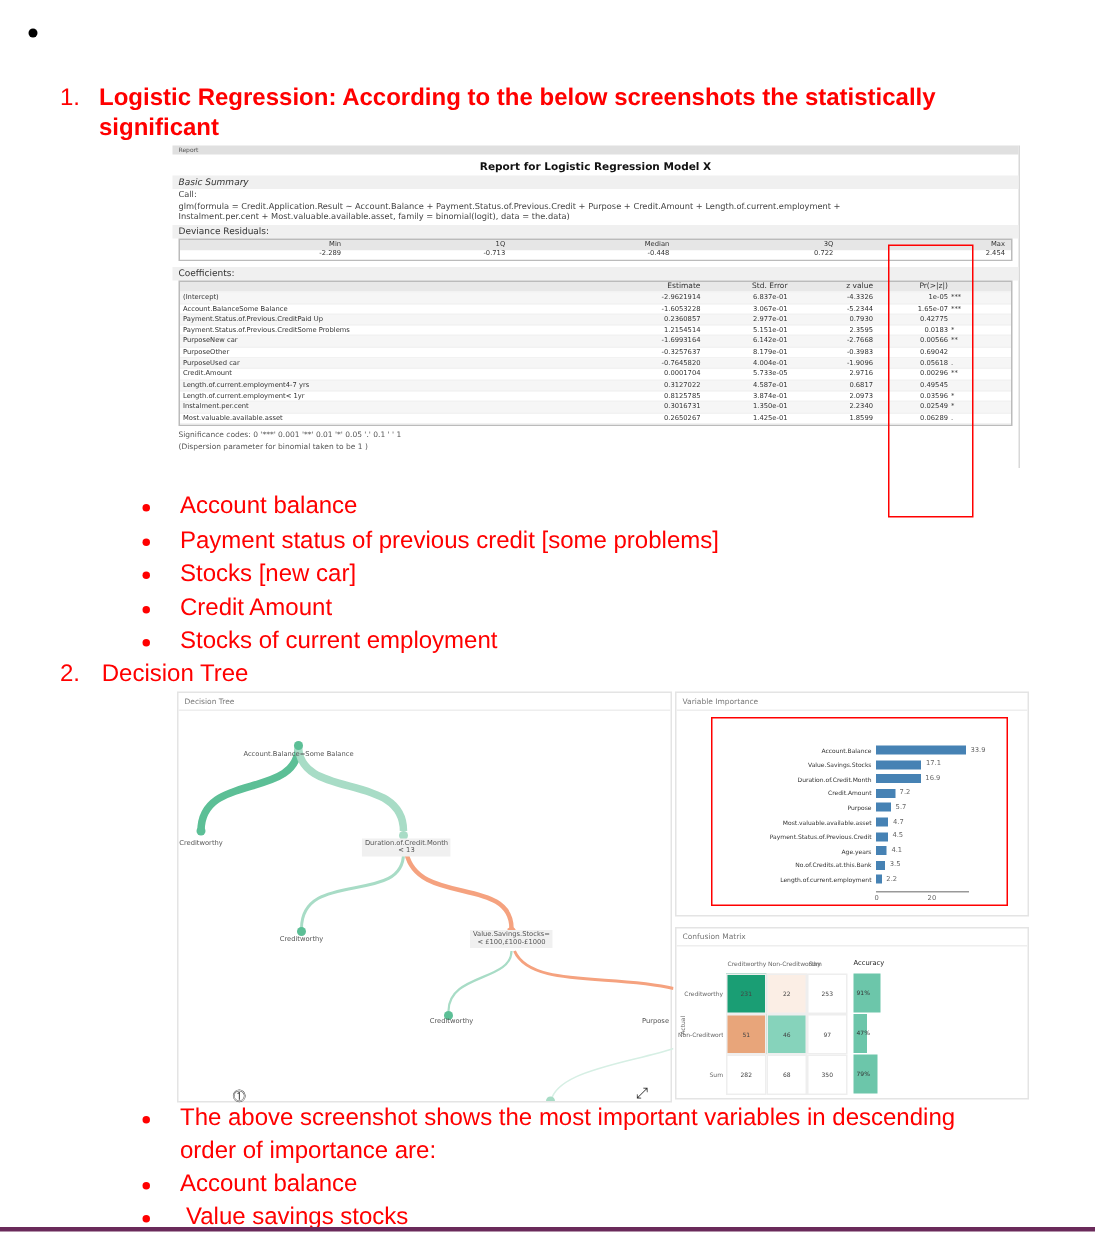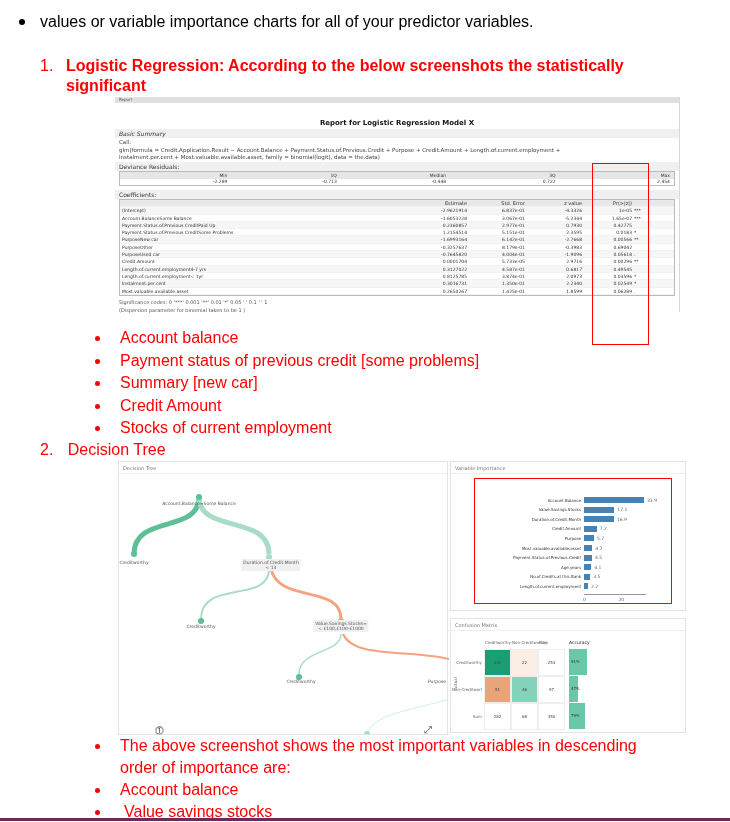--- a/index.html
+++ b/index.html
@@ -12,21 +12,21 @@
   .q-text { left: 40px; top: 12px; width: 640px; font-size: 16px; line-height: 20px; color: #000; }
   .bullet { position: absolute; width: 6px; height: 6px; border-radius: 50%; background: #000; }
   .red { color: #ff0000; }
   .item1 { left: 40px; top: 56px; font-size: 16px; line-height: 20px; width: 640px; }
   .num { position: absolute; }
   .rb { position: absolute; width: 5px; height: 5px; border-radius: 50%; background: #ff0000; }
 
   
   .report { left: 115px; top: 97px; width: 565px; height: 215px; background: #fff; font-family: "DejaVu Sans", sans-serif; color: #333; border-right: 1px solid #d8d8d8; }
   .report .bar { height: 6px; background: #e0e0e0; font-size: 4px; color: #555; padding-left: 4px; line-height: 6px; }
-  .report .title { text-align: center; font-size: 7px; font-weight: bold; color: #111; margin-top: 16px; height: 10px; }
+  .report .title { text-align: center; font-size: 7px; font-weight: bold; color: #111; margin-top: 4px; height: 10px; }
   .report .sec { background: #f0f0f0; font-size: 6px; padding: 1px 4px; height: 9px; line-height: 7px; }
   .report .call { font-size: 5.5px; padding: 1px 4px; line-height: 7px; color: #444; }
   .devtab { margin: 0 4px; border: 1px solid #bbb; font-size: 4.5px; }
   .devtab .h { display: flex; background: #e6e6e6; height: 7px; line-height: 7px; }
   .devtab .r { display: flex; height: 6px; line-height: 6px; background: #fff; }
   .devtab span { text-align: right; padding-right: 4px; }
   .coef { margin: 0 4px; border: 1px solid #bbb; font-size: 4.5px; }
   .coef .row { display: flex; height: 7.3px; line-height: 7.3px; border-bottom: 1px solid #f2f2f2; }
   .coef .row:nth-child(even) { background: #f6f6f6; }
   .coef .hdr { background: #e8e8e8; font-size: 5px; }
@@ -53,21 +53,20 @@
 
   .cm-cell { position: absolute; width: 27px; height: 27px; font-size: 4px; color: #444; display: flex; align-items: center; justify-content: center; border: 1px solid #eee; }
   .cm-lbl { position: absolute; font-size: 4px; color: #666; white-space: nowrap; }
   .footer-line { position: absolute; left: 0; top: 818px; width: 730px; height: 3px; background: #6a2a5a; }
 </style>
 </head>
 <body>
 
 <div class="bullet" style="left:19px;top:19px;"></div>
 <div class="abs q-text">
-  <div>values or variable importance charts for all of your predictor variables.</div>
 </div>
 
 <div class="abs red item1">
   <span class="num" style="left:0;">1.</span>
   <div style="padding-left:26px;font-weight:bold;">
     <div>Logistic Regression: According to the below screenshots the statistically significant</div>
   </div>
 </div>
 
 <div class="abs report">
@@ -207,21 +206,21 @@
   <div class="sig" style="padding-top:0;">(Dispersion parameter for binomial taken to be 1 )</div>
 </div>
 <div class="redbox" style="left:592px;top:163px;width:57px;height:182px;"></div>
 
 <div id="sig-list">
     <div class="rb" style="left: 95px; top: 336px;"></div>
     <div class="list-red" style="left: 120px; top: 327px;">Account balance</div>
     <div class="rb" style="left: 95px; top: 358.5px;"></div>
     <div class="list-red" style="left: 120px; top: 349.5px;">Payment status of previous credit [some problems]</div>
     <div class="rb" style="left: 95px; top: 381px;"></div>
-    <div class="list-red" style="left: 120px; top: 372px;">Summary [new car]</div>
+    <div class="list-red" style="left: 120px; top: 372px;">Stocks [new car]</div>
     <div class="rb" style="left: 95px; top: 403.5px;"></div>
     <div class="list-red" style="left: 120px; top: 394.5px;">Credit Amount</div>
     <div class="rb" style="left: 95px; top: 426px;"></div>
     <div class="list-red" style="left: 120px; top: 417px;">Stocks of current employment</div>
   </div>
 
 <div class="abs red" style="left:40px;top:440px;font-size:16px;line-height:20px;">
   <span>2.</span>
   <span style="margin-left:10px;">Decision Tree</span>
 </div>

